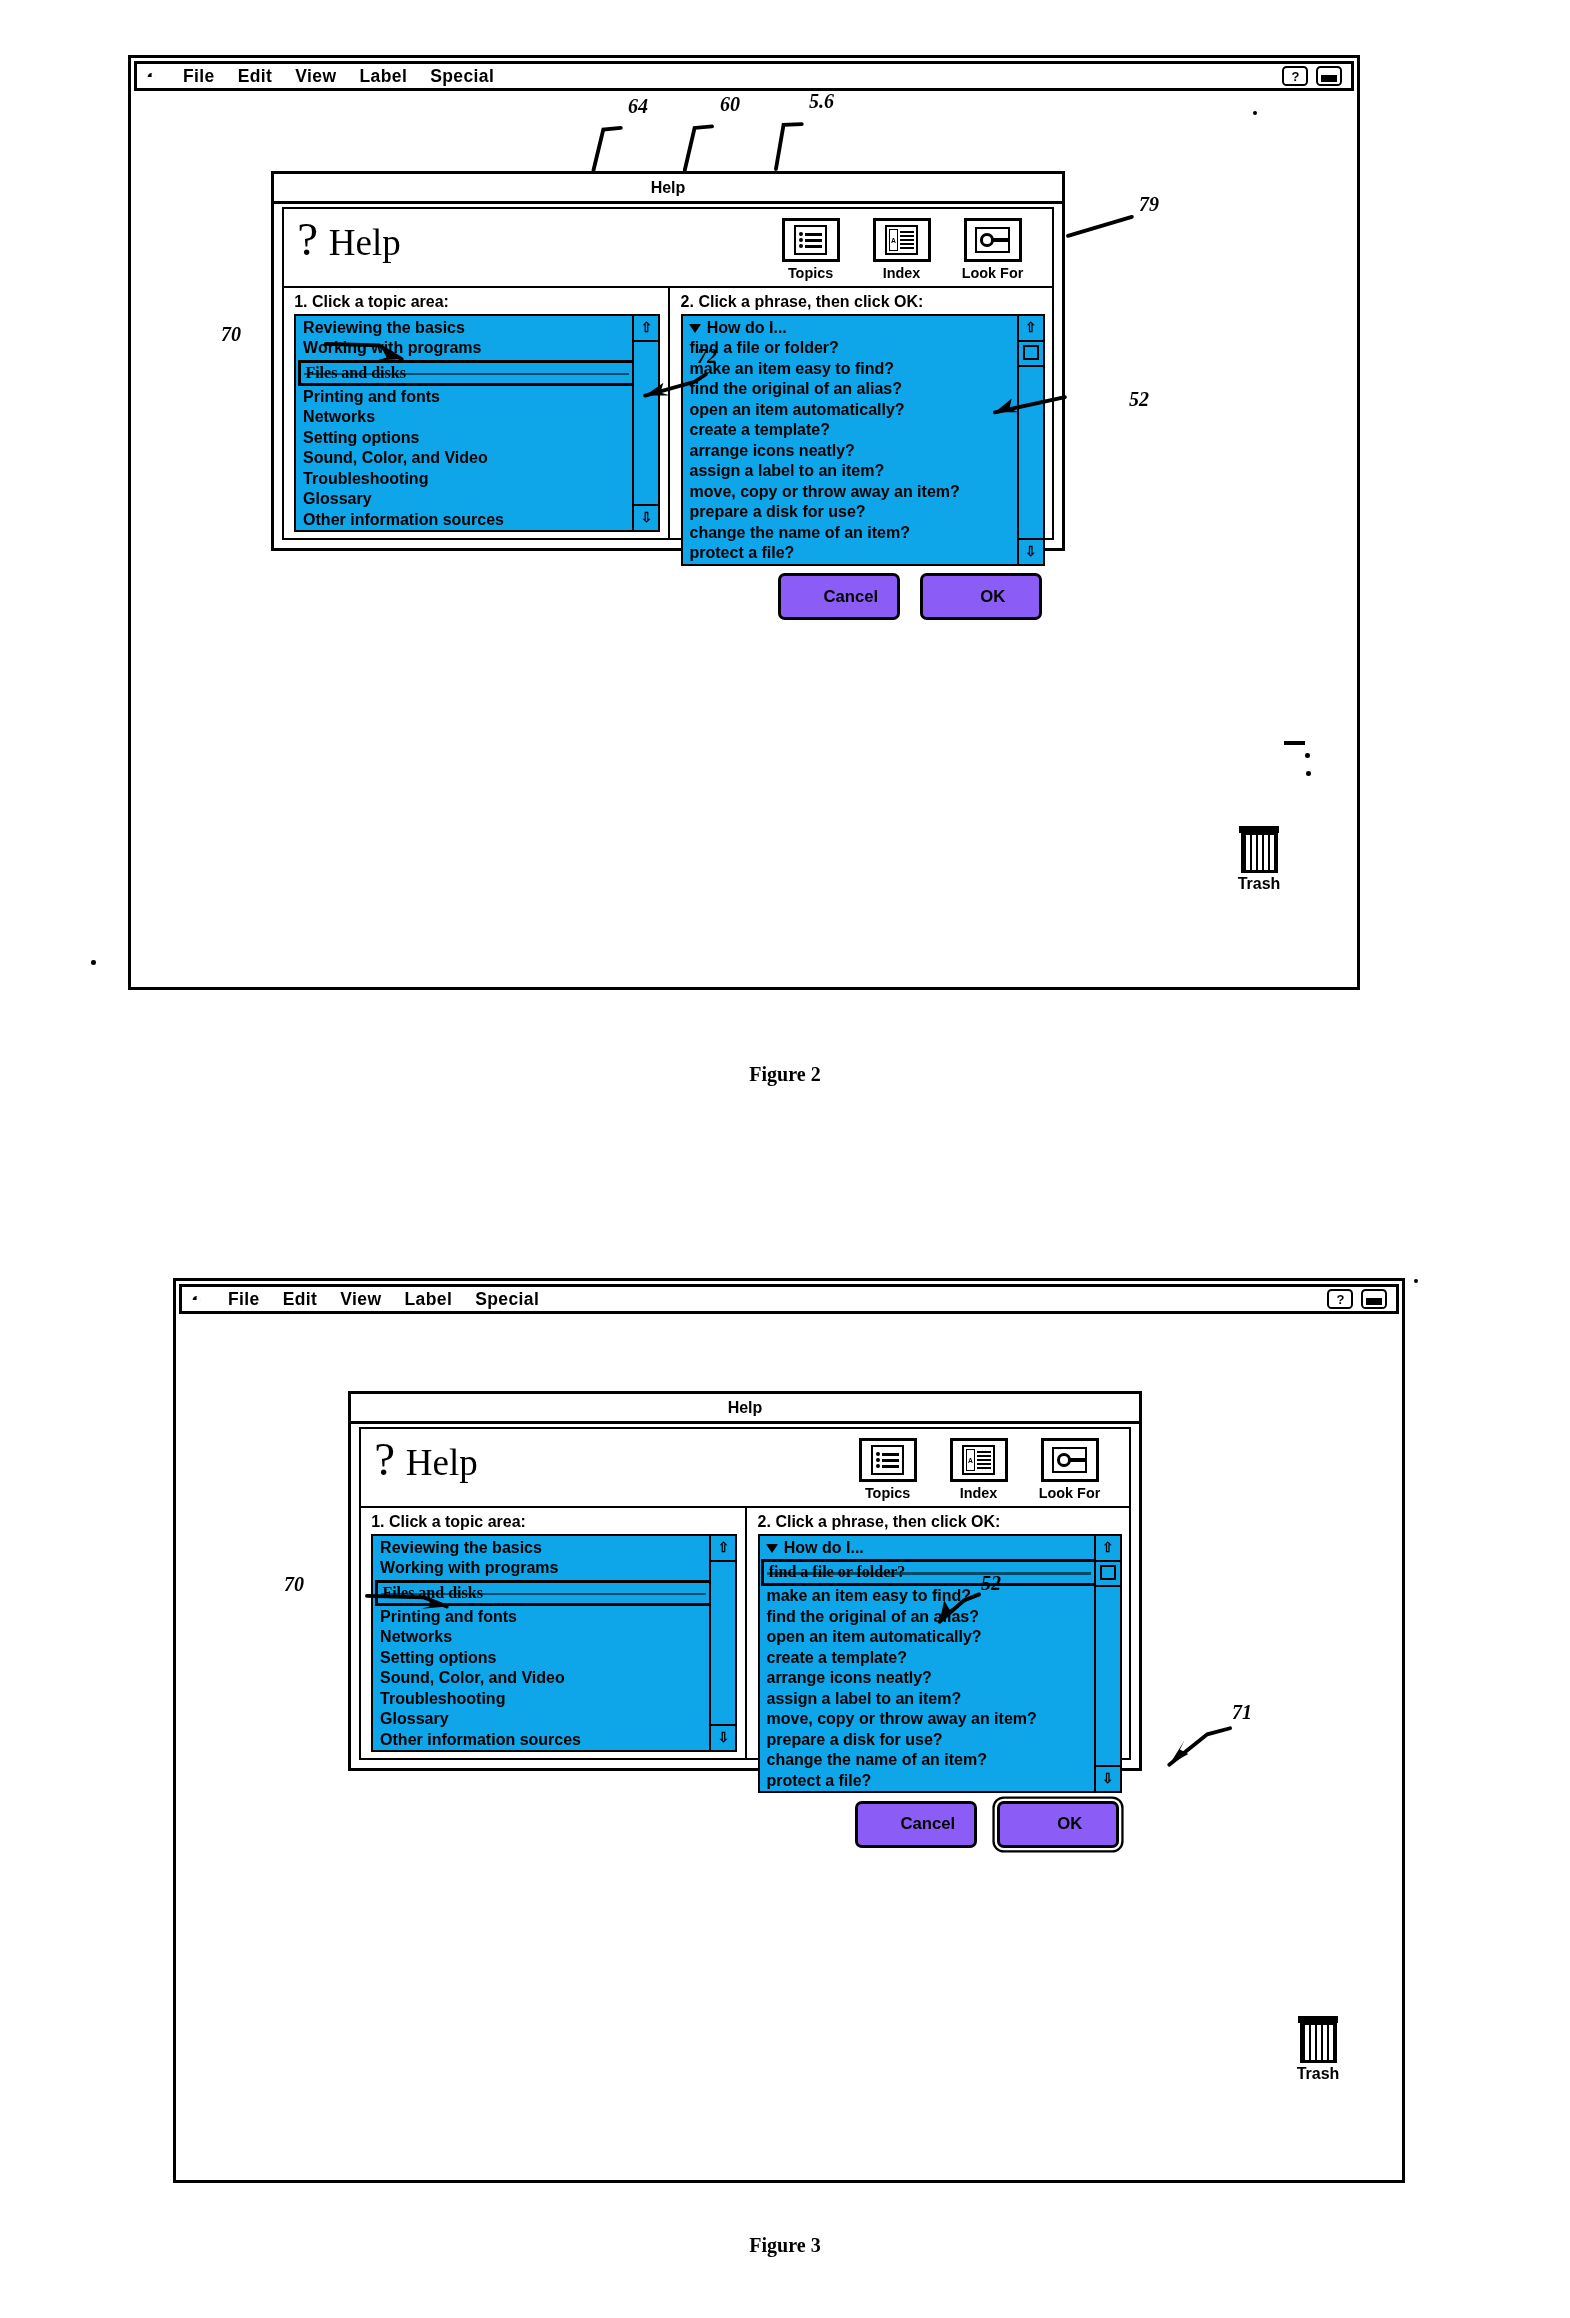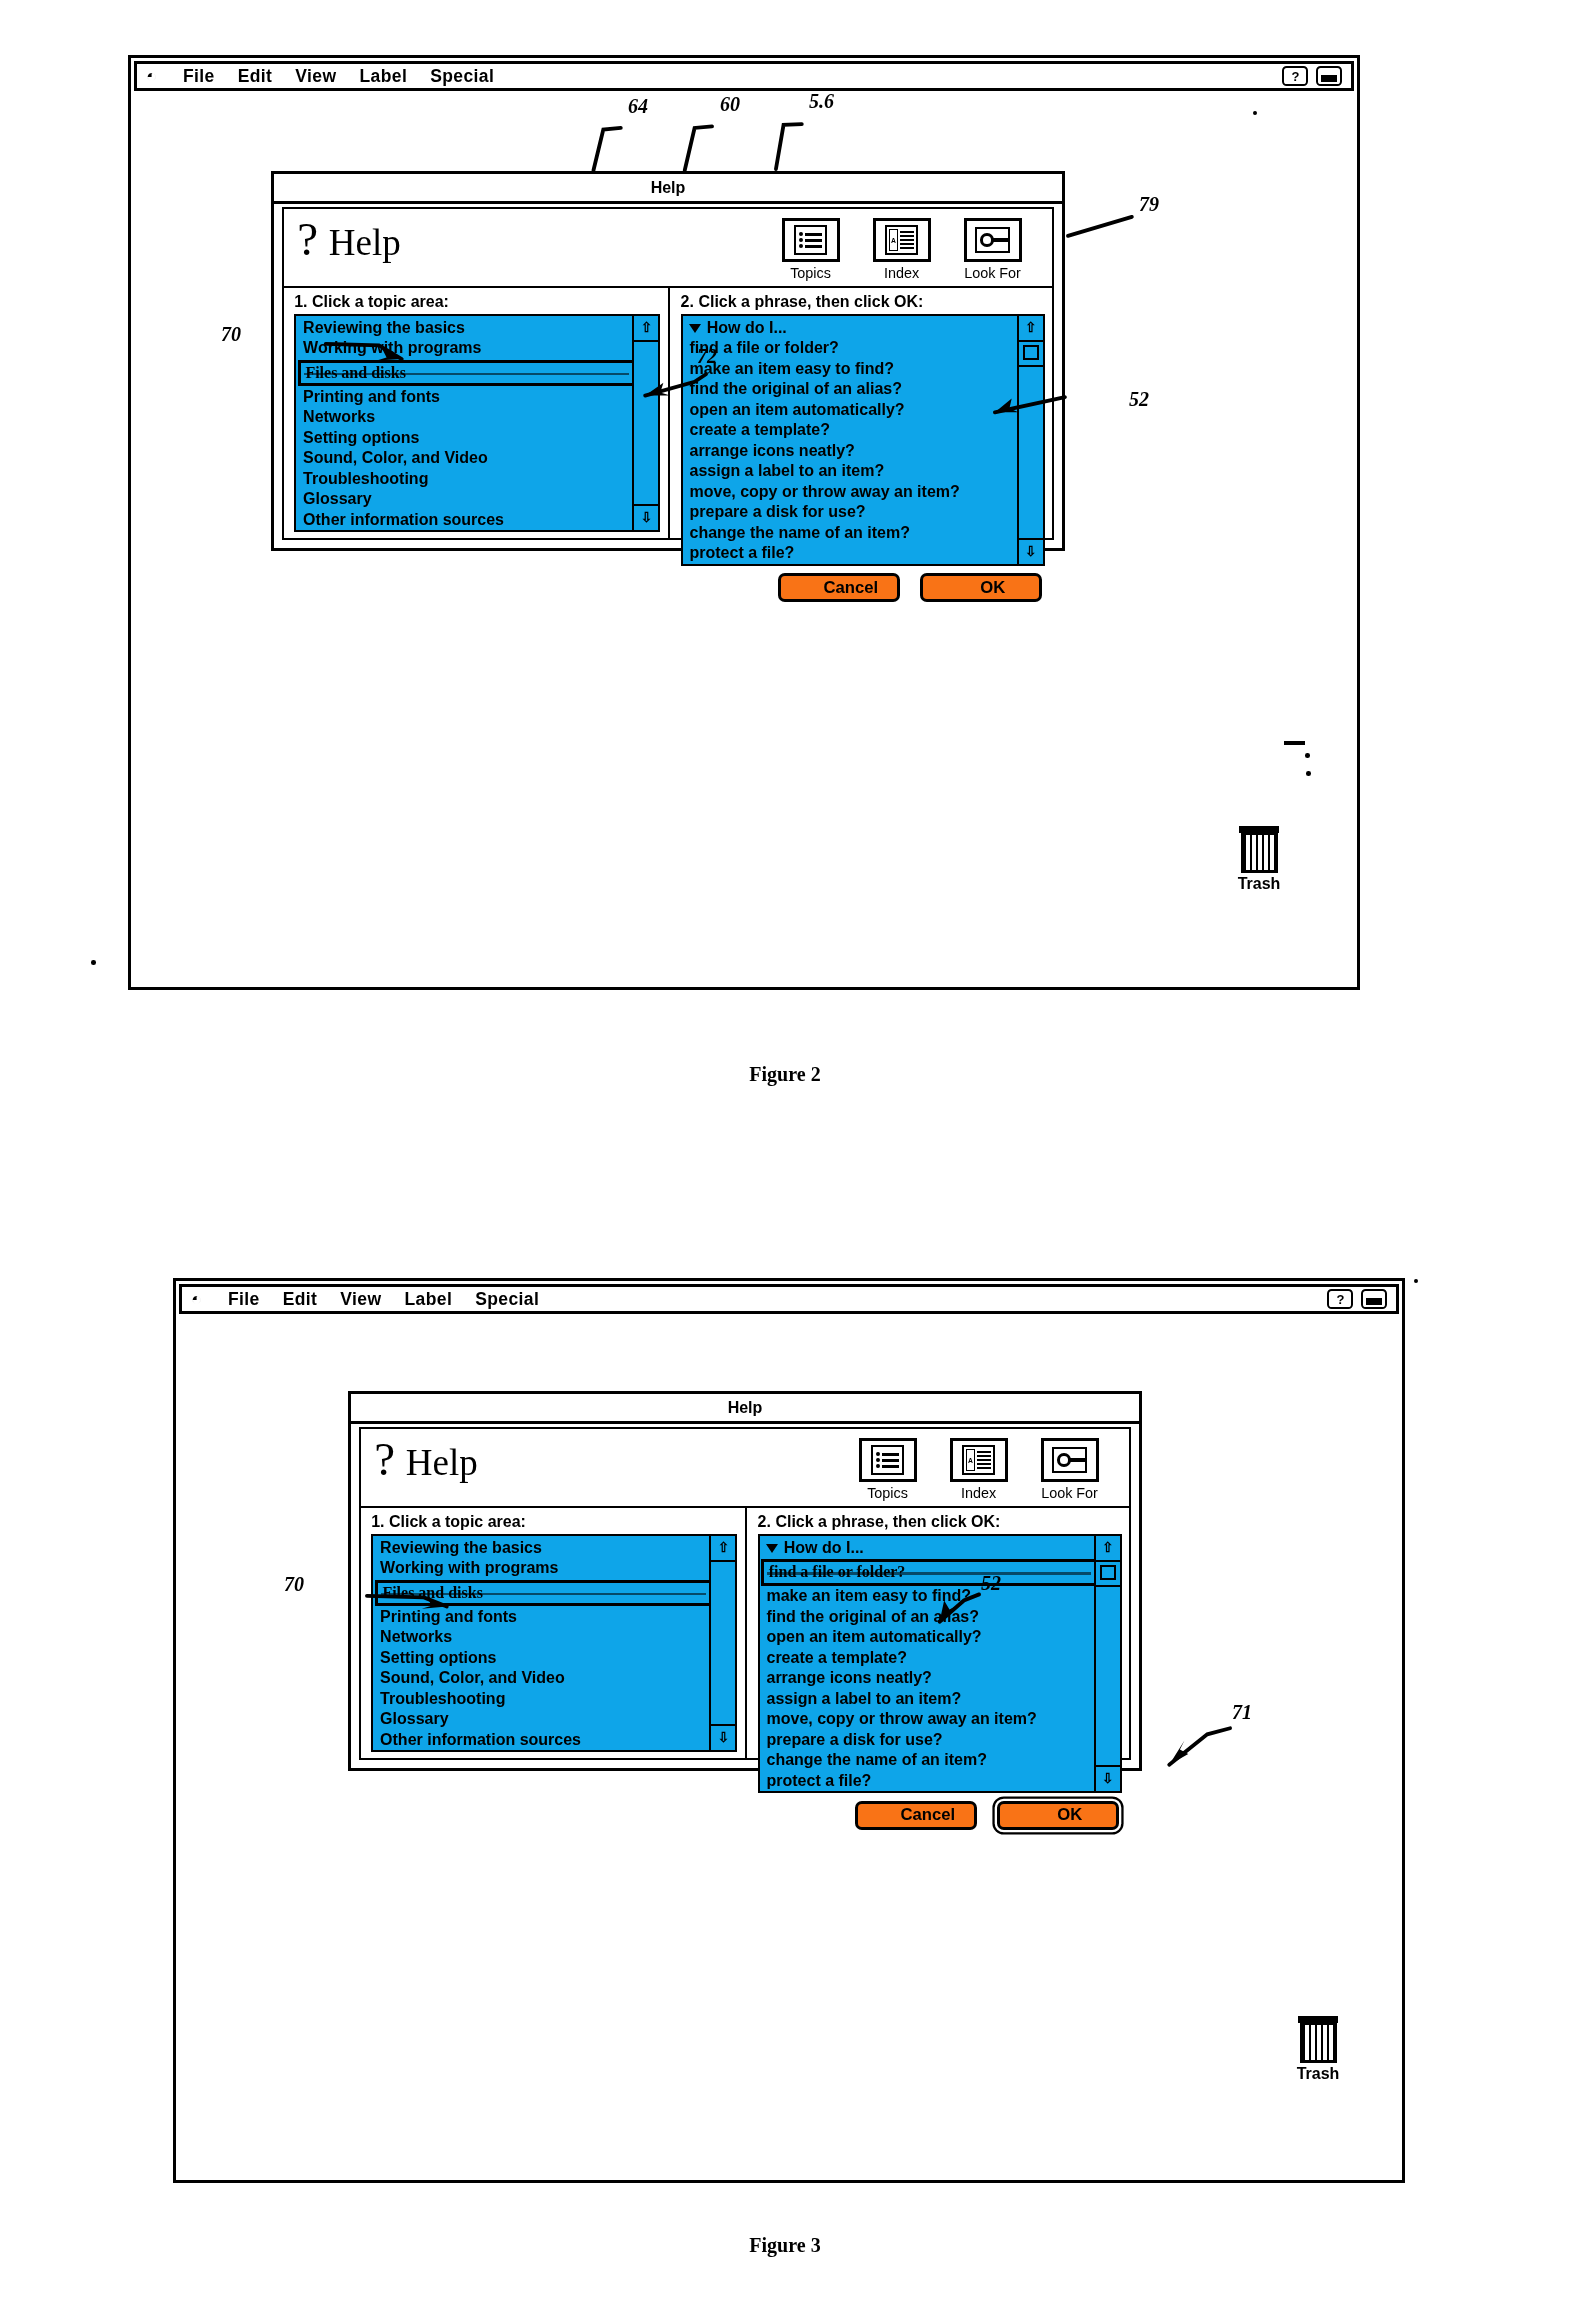--- a/index.html
+++ b/index.html
@@ -155,21 +155,21 @@
     margin: 0 auto;
     box-sizing: border-box;
     background: #fff;
     position: relative;
     display: flex;
     align-items: center;
     justify-content: center;
   }
   .tbtn .lbl {
     font-size: 14.4px;
-    font-weight: 400;
+    font-weight: 700;
     margin-top: 3px;
     white-space: nowrap;
   }
 
   
   .gly-topics {
     width: 33px; height: 30px;
     border: 2.3px solid #000;
     box-sizing: border-box;
     display: flex; flex-direction: column;
@@ -347,30 +347,30 @@
   
   .btnrow {
     display: flex;
     justify-content: flex-end;
     gap: 20px;
     padding-top: 7.6px;
     padding-right: 3px;
   }
   .pbtn {
     width: 122px;
-    height: 29px;
+    height: 47px;
     border: 3px solid #000;
     border-radius: 6.8px;
     box-sizing: border-box;
     display: flex;
     align-items: center;
     justify-content: center;
     font-size: 16.7px;
     font-weight: 700;
-    background: #f97316;
+    background: #8b5cf6;
     padding-left: 24px;
   }
   .pbtn.default {
     box-shadow: 0 0 0 2.3px #fff, 0 0 0 4.6px #000;
   }
 
   
   .trash {
     position: absolute;
     text-align: center;

